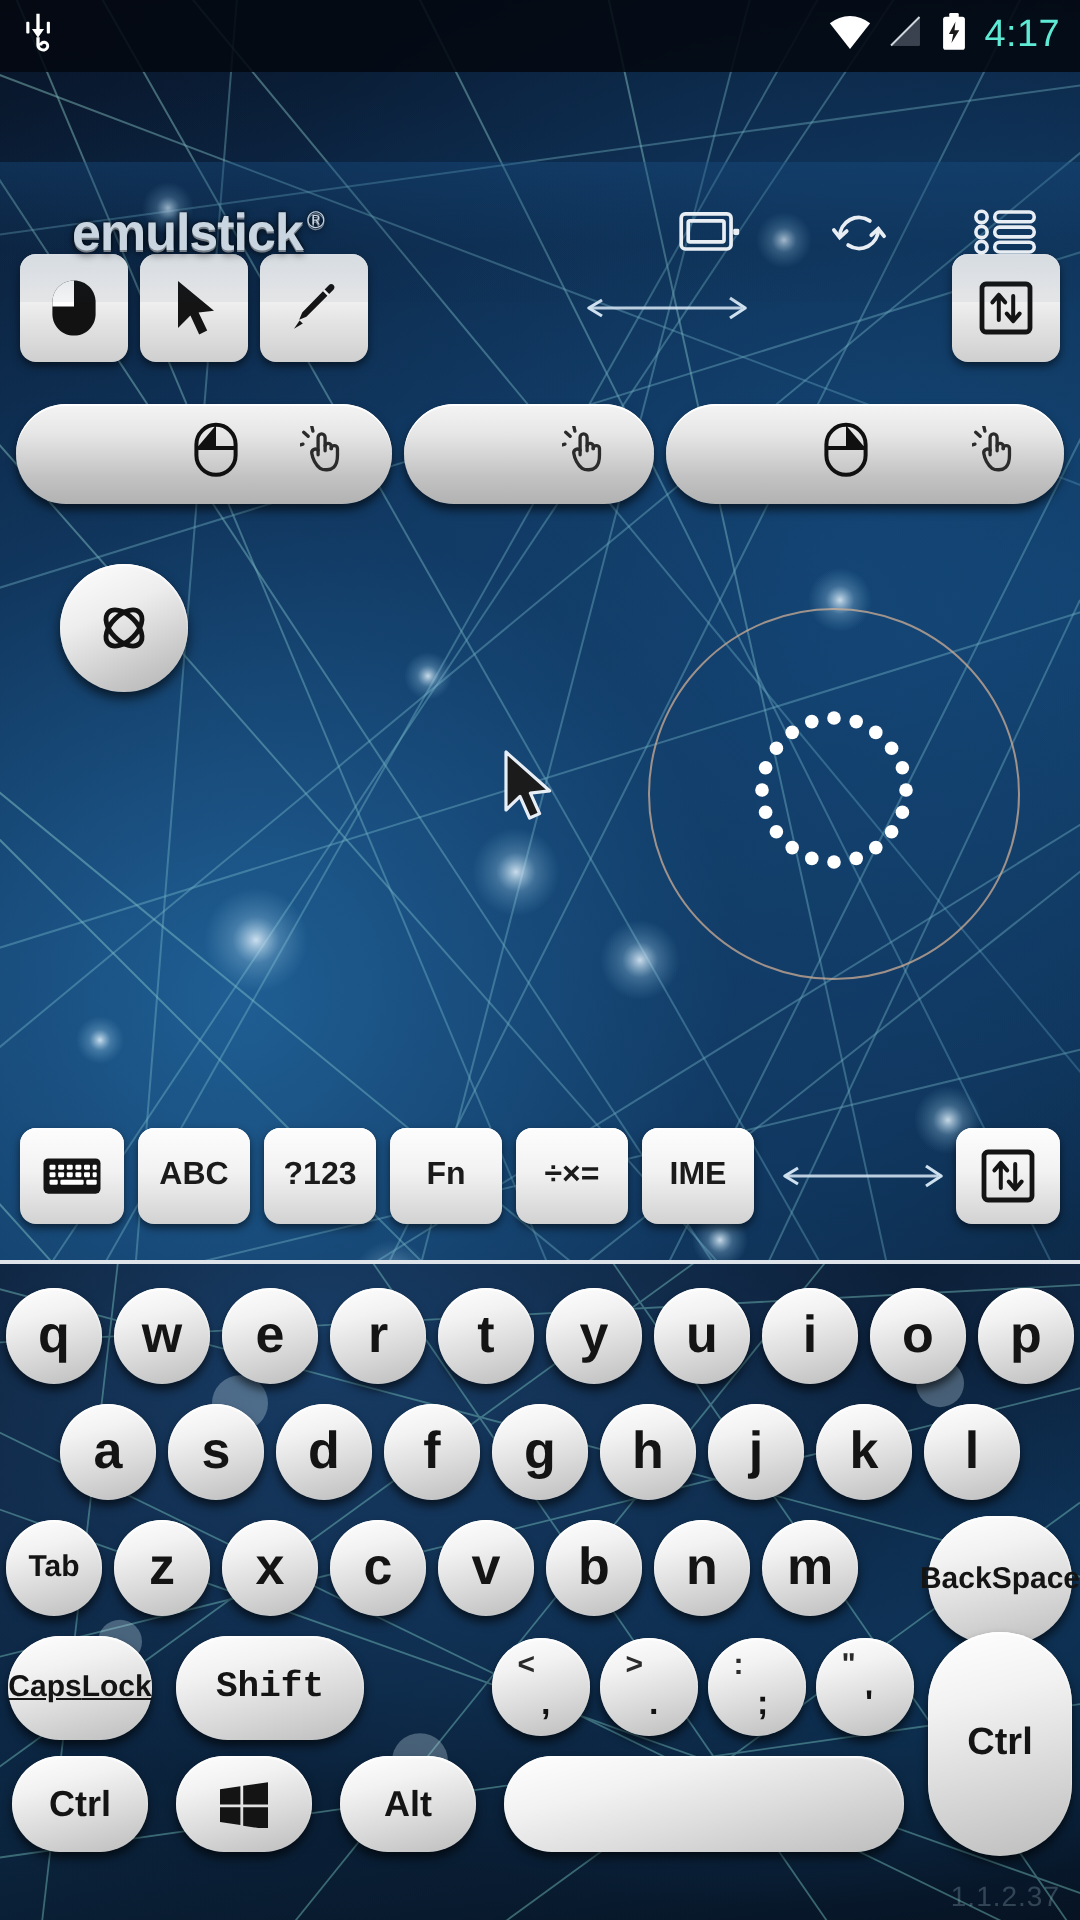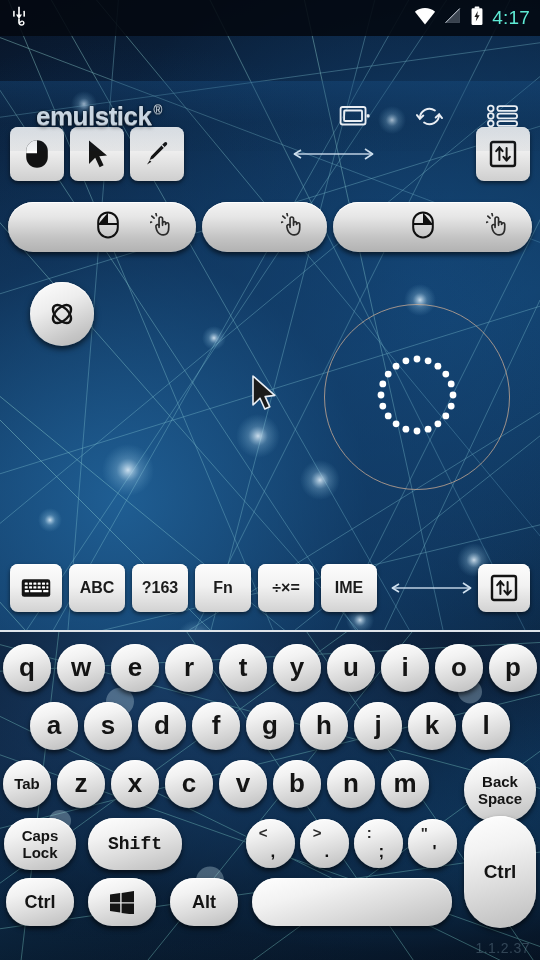--- a/index.html
+++ b/index.html
@@ -419,21 +419,21 @@
             <rect x="17.8" y="9" width="3.2" height="2.6" rx=".6"></rect>
           <rect x="22.4" y="9" width="3.2" height="2.6" rx=".6"></rect>
             <rect x="27" y="9" width="2.2" height="2.6" rx=".6"></rect>
           <rect x="4" y="13" width="4.4" height="2.6" rx=".6"></rect>
             <rect x="9.8" y="13" width="12.4" height="2.6" rx=".6"></rect>
           <rect x="23.6" y="13" width="5.6" height="2.6" rx=".6"></rect>
         </g>
       </svg>
     </div>
     <div class="modebtn wide">ABC</div>
-    <div class="modebtn wide">?163</div>
+    <div class="modebtn wide">?123</div>
     <div class="modebtn wide">Fn</div>
     <div class="modebtn wide">÷×=</div>
     <div class="modebtn wide">IME</div>
     <div class="seekarrow">
       <svg width="84" height="16" viewBox="0 0 84 16" fill="none" stroke="#cfe0ef" stroke-width="1.6">
         <path d="M4 8h76" opacity=".9"></path>
         <path d="M10 4 3.4 8 10 12" stroke-linejoin="round"></path>
         <path d="M74 3 81.6 8 74 13" stroke-linejoin="round"></path>
       </svg>
     </div>
@@ -551,26 +551,26 @@
       </div>
     <div class="key round" style="left:273px;top:128px; width:48px; height:48px;">
         <span class="lbl">b</span>
       </div>
     <div class="key round" style="left:327px;top:128px; width:48px; height:48px;">
         <span class="lbl">n</span>
       </div>
     <div class="key round" style="left:381px;top:128px; width:48px; height:48px;">
         <span class="lbl">m</span>
       </div>
-    <div class="key pill" style="left:464px;top:126px; width:72px; height:64px; flex-direction:column;">
+    <div class="key pill" style="left:464px;top:126px; width:72px; height:64px; flex-direction:row;">
       <span class="lbl two">Back</span>
       <span class="lbl two">Space</span>
     </div>
 
-    <div class="key pill" style="left:4px; top:186px; width:72px; height:52px; flex-direction:column;">
+    <div class="key pill" style="left:4px; top:186px; width:72px; height:52px; flex-direction:row;text-decoration:underline;">
       <span class="lbl two">Caps</span>
       <span class="lbl two">Lock</span>
     </div>
     <div class="key pill" style="left:88px; top:186px; width:94px; height:52px;font-family:Liberation Mono, monospace;">
       <span class="lbl md">Shift</span>
     </div>
 
     <div class="key round" style="left:246px;top:187px; width:49px; height:49px;">
       <span class="dual">
         <span class="up">&lt;</span>

